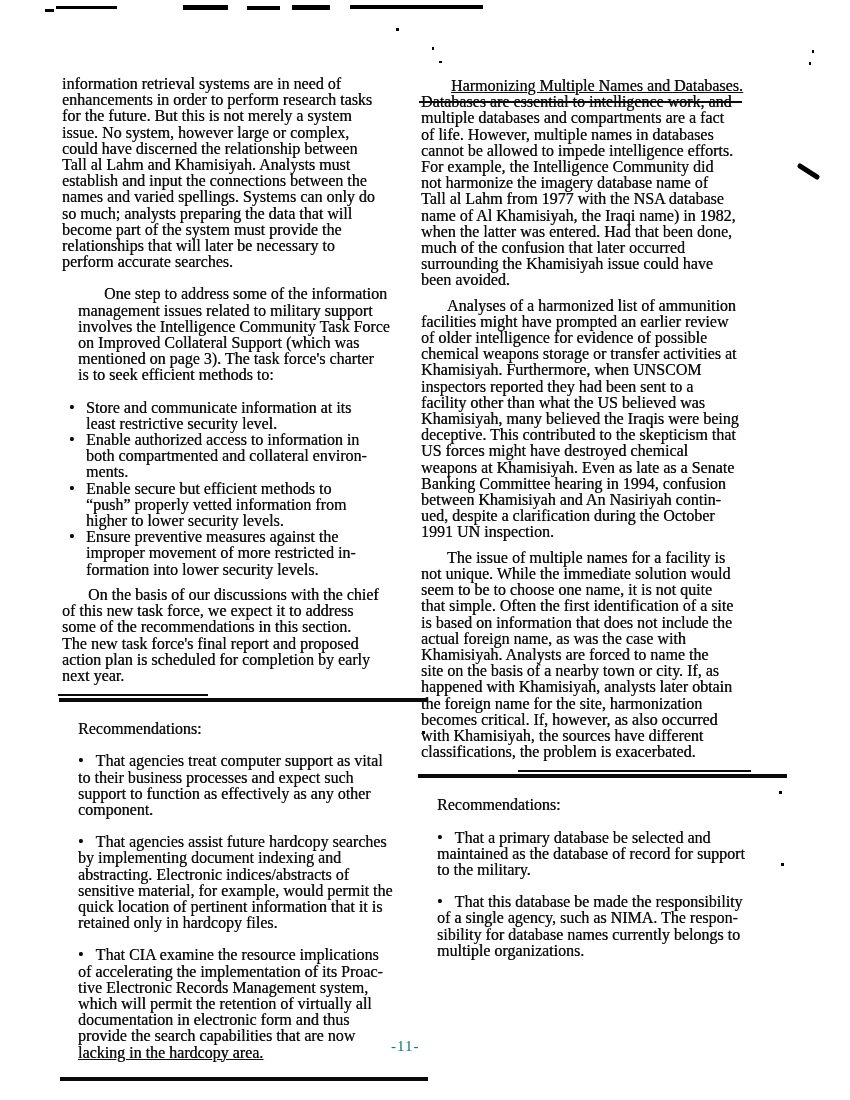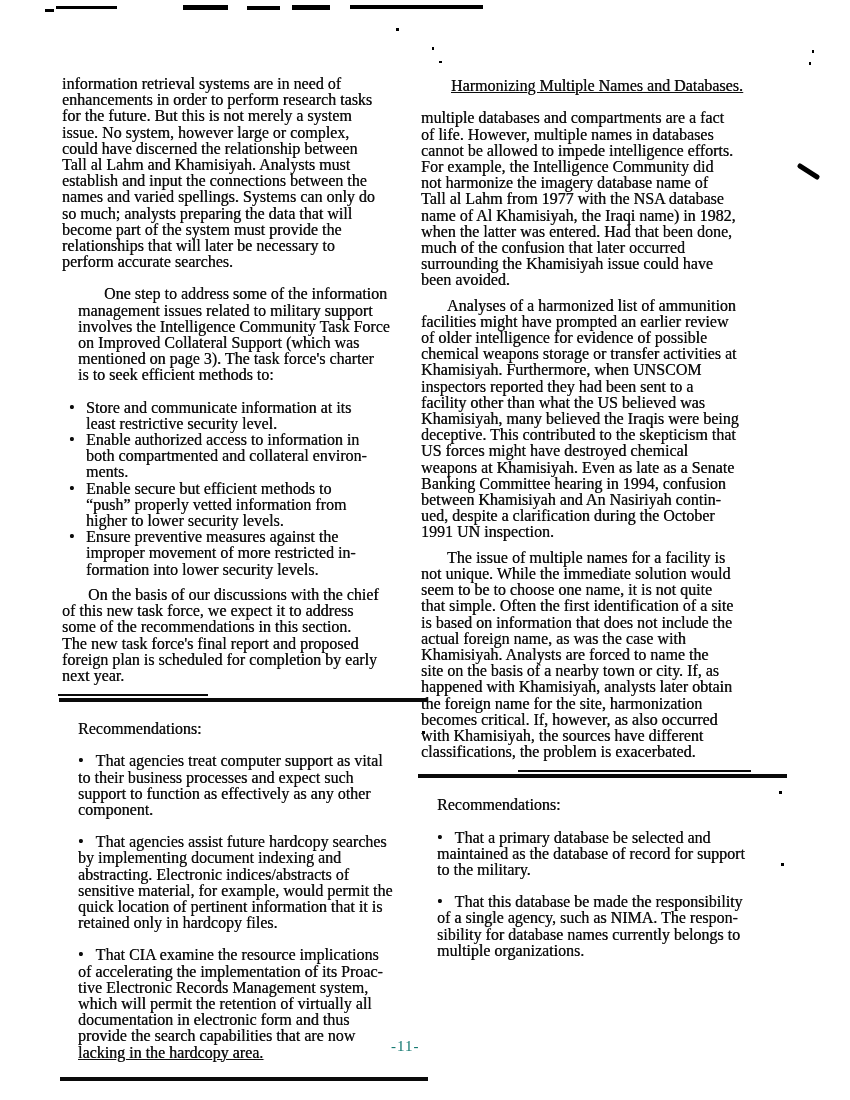--- a/index.html
+++ b/index.html
@@ -99,21 +99,21 @@
         <span class="bullet-text">Ensure preventive measures against the
 improper movement of more restricted in-
 formation into lower security levels.</span>
       </div>
     </div>
 
     <div class="para indent">On the basis of our discussions with the chief
 of this new task force, we expect it to address
 some of the recommendations in this section.
 The new task force's final report and proposed
-foreign plan is scheduled for completion by early
+action plan is scheduled for completion by early
 next year.</div>
 
     <div class="rule-block">
       <div class="rule-thin" style="left:-4px; width:150px;"></div>
       <div class="rule-thick"></div>
     </div>
 
     <div class="para tight">Recommendations:</div>
     <div class="para tight">•&nbsp;&nbsp;&nbsp;That agencies treat computer support as vital
 to their business processes and expect such
@@ -131,21 +131,21 @@
 which will permit the retention of virtually all
 documentation in electronic form and thus
 provide the search capabilities that are now</span><br><span class="underline">lacking in the hardcopy area.</span></div>
 
     <div class="rule-bottom"></div>
   </div>
 
   <div class="col col-right">
     <div class="para heading-line tight"><span class="section-heading">Harmonizing Multiple Names and Databases.</span></div>
 
-    <div class="para"><br><span>multiple databases and compartments are a fact
+    <div class="para"><span class="strike">Databases are essential to intelligence work, and</span><br><span>multiple databases and compartments are a fact
 of life. However, multiple names in databases
 cannot be allowed to impede intelligence efforts.
 For example, the Intelligence Community did
 not harmonize the imagery database name of
 Tall al Lahm from 1977 with the NSA database
 name of Al Khamisiyah, the Iraqi name) in 1982,
 when the latter was entered. Had that been done,
 much of the confusion that later occurred
 surrounding the Khamisiyah issue could have
 been avoided.</span></div>

